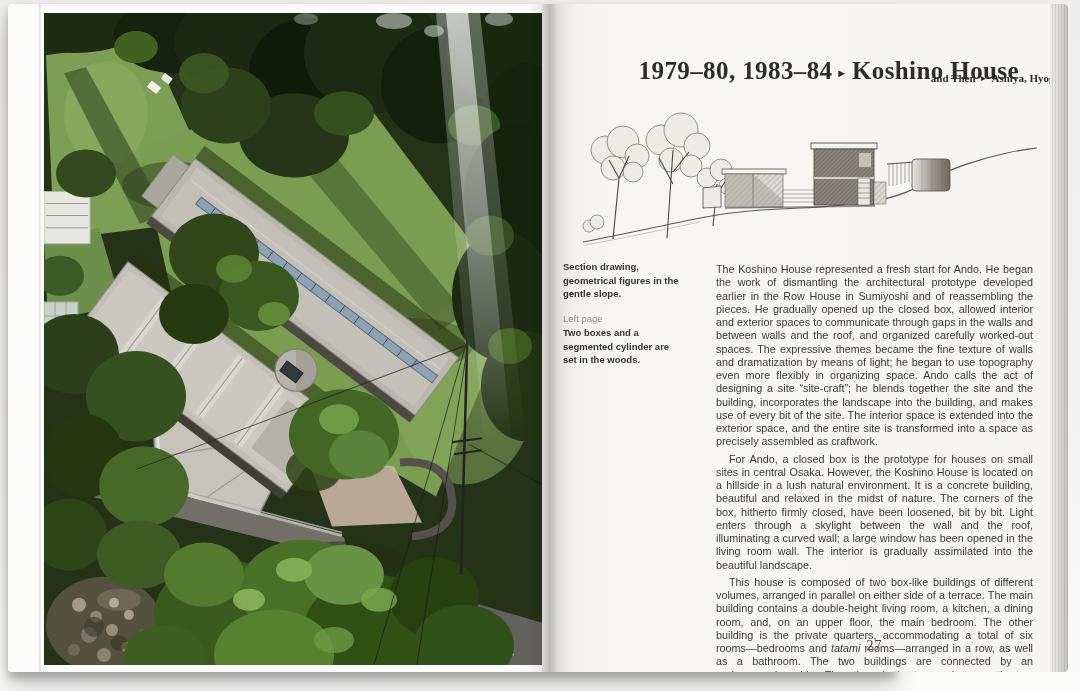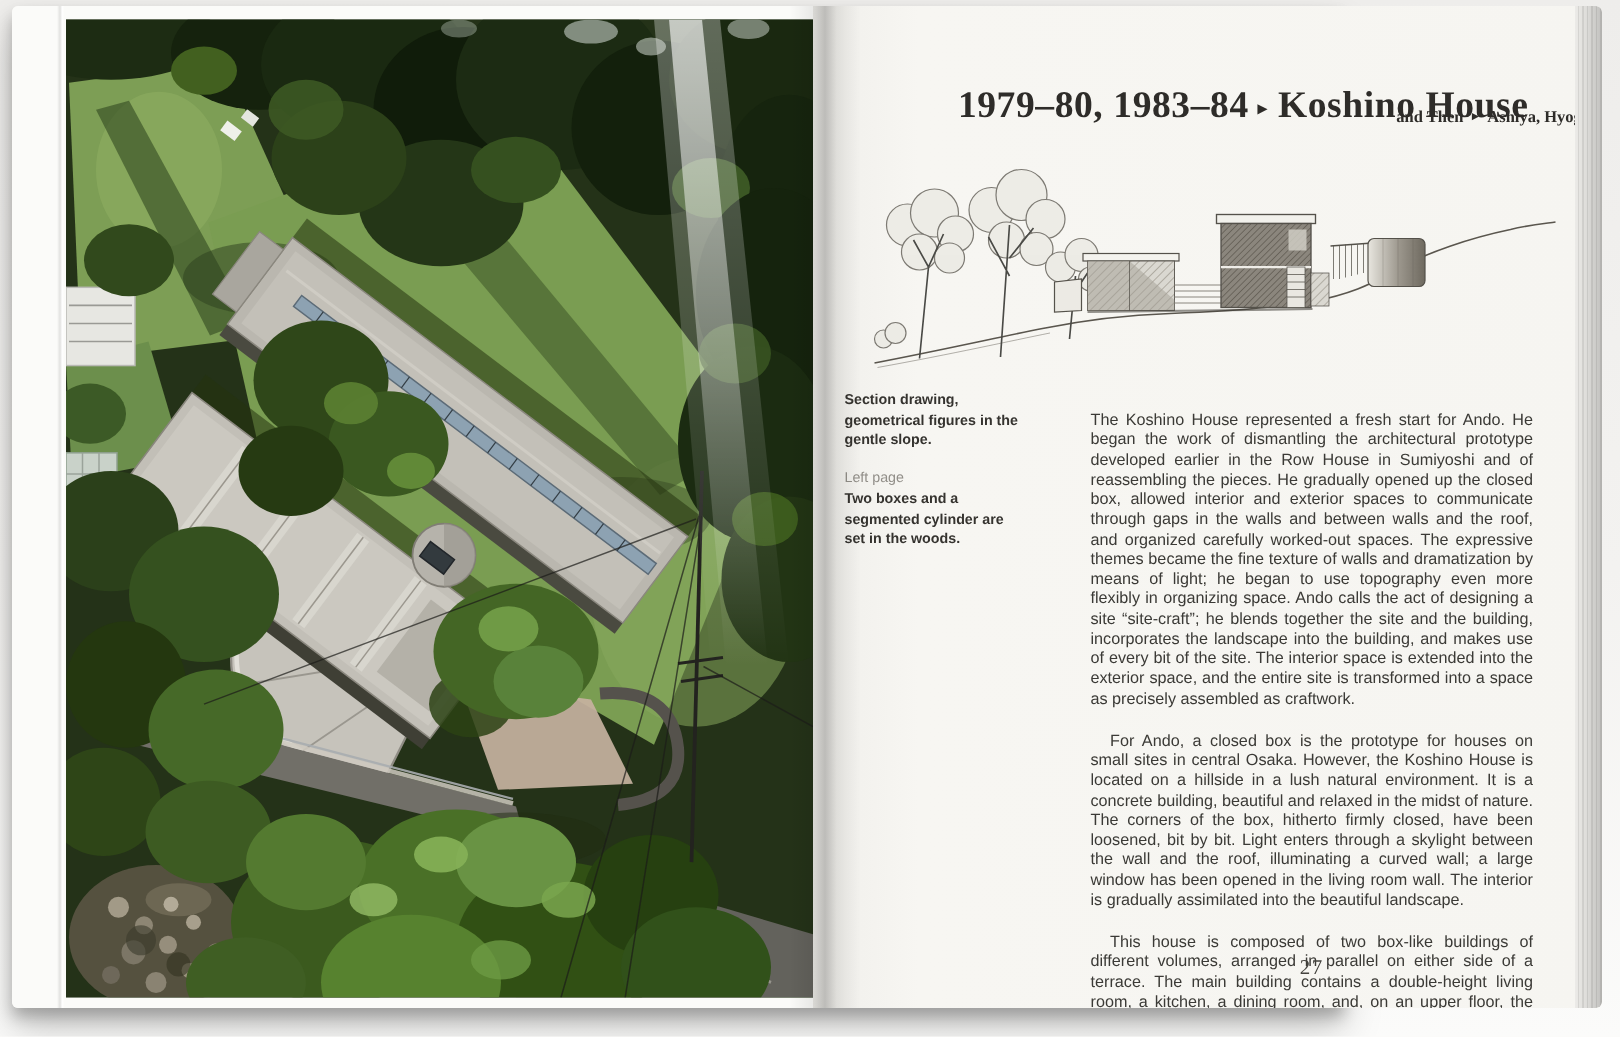--- a/index.html
+++ b/index.html
@@ -60,21 +60,21 @@
   .subtitle-line .tri2{font-size:8px;vertical-align:1px;margin:0 4px;}
   .drawing{position:absolute;left:33px;top:94px;width:465px;height:152px;}
   .drawing svg{display:block;width:100%;height:100%;}
   .captions{position:absolute;left:21px;top:256px;width:122px;}
   .cap{margin:0;font-size:9.5px;line-height:13.5px;color:#35332f;font-weight:bold;}
   .cap.light{color:#918e88;font-weight:normal;margin-top:11px;margin-bottom:1px;}
   .body-col{
     position:absolute;left:170px;top:255px;width:325px;
     font-size:10.8px;line-height:13.25px;color:#3b3a36;text-align:justify;
   }
-  .body-col p{margin:15px;}
+  .body-col p{margin:4px;}
   .body-col p + p{text-indent:13px;}
   .pageno{
     position:absolute;left:170px;top:634px;width:325px;text-align:center;
     font-family:"Liberation Serif",serif;font-size:14px;color:#45433f;letter-spacing:1px;
   }
 </style>
 </head>
 <body>
 
 <div class="book">

